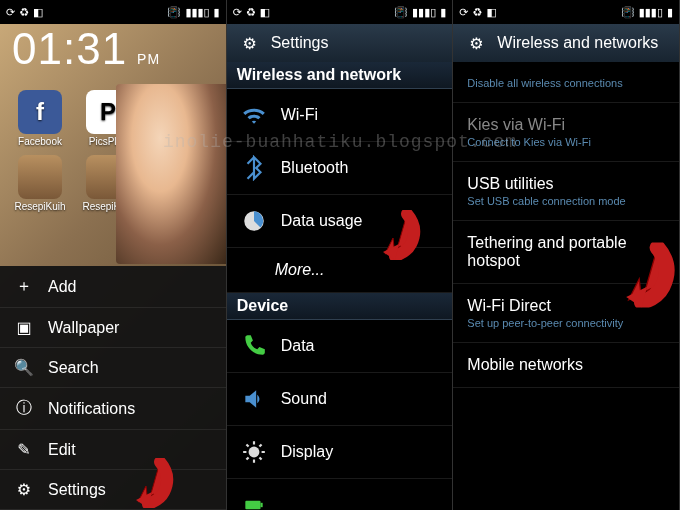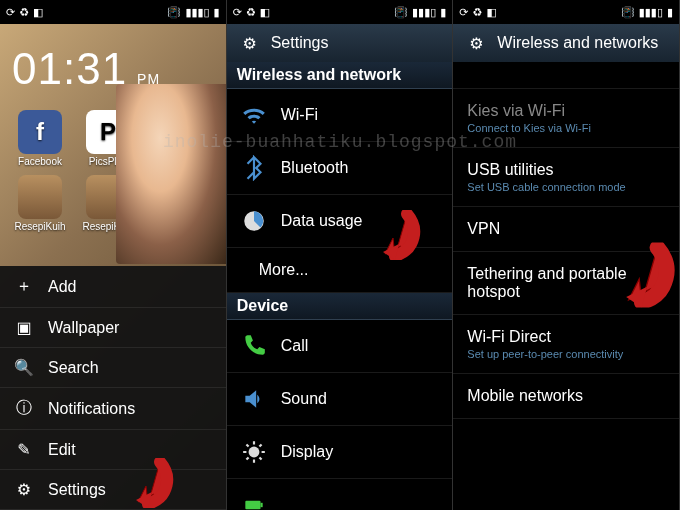--- a/index.html
+++ b/index.html
@@ -39,21 +39,21 @@
 
     
     .home-bg {
       flex: 1;
       background: linear-gradient(135deg, #c8a878 0%, #8b7050 40%, #4a3820 100%);
       position: relative;
       display: flex;
       flex-direction: column;
     }
     .clock-widget {
-      padding: 20px 12px 12px;
+      padding: 0 12px 12px;
       color: #fff;
     }
     .clock-time {
       font-size: 44px;
       font-weight: 300;
       font-family: Arial, sans-serif;
       letter-spacing: 1px;
       display: flex;
       align-items: baseline;
     }
@@ -128,21 +128,21 @@
     }
     .settings-list { flex: 1; background: #000; overflow: hidden; }
     .setting-item {
       display: flex;
       align-items: center;
       gap: 14px;
       padding: 13px 14px;
       border-bottom: 1px solid #1a1a1a;
       font-size: 16px;
     }
-    .setting-item.indent { padding-left: 32px; }
+    .setting-item.indent { padding-left: 48px; font-style: italic; }
     .setting-item .si-icon {
       width: 26px; height: 26px;
       display: flex; align-items: center; justify-content: center;
       flex-shrink: 0;
     }
     .setting-item .text { display:flex; flex-direction:column; }
     .setting-item .sub {
       font-size: 11px;
       color: #5a8ab0;
       margin-top: 2px;
@@ -296,21 +296,21 @@
     <div class="setting-item indent">
         <span>More...</span>
       </div>
     <div class="section-header">Device</div>
     <div class="setting-item">
         <span class="si-icon">
           <svg viewBox="0 0 24 24" fill="#4c4">
             <path d="M6 2c-1 0-2 1-2 2 0 9 7 16 16 16 1 0 2-1 2-2v-3l-5-2-2 2c-3-1-5-3-6-6l2-2-2-5H6z"></path>
           </svg>
         </span>
-        <span>Call</span>
+        <span>Data</span>
       </div>
     <div class="setting-item">
         <span class="si-icon">
           <svg viewBox="0 0 24 24" fill="#4a90d0">
             <path d="M4 9v6h4l6 5V4L8 9H4zm13 3c0-2-1-3-2-4v8c1-1 2-2 2-4z"></path>
           </svg>
         </span>
         <span>Sound</span>
       </div>
     <div class="setting-item">
@@ -347,37 +347,33 @@
       <span>▮▮▮▯</span>
       <span>▮</span>
   </div>
   <div class="header">
     <span class="gear">⚙</span>
     <span>Wireless and networks</span>
   </div>
   <div class="settings-list">
     <div class="setting-item">
         <div class="text">
+          <span class="sub">Disable all wireless connections</span>
         </div>
       </div>
     <div class="setting-item dim">
         <div class="text">
           <span class="label">Kies via Wi-Fi</span>
           <span class="sub">Connect to Kies via Wi-Fi</span>
         </div>
       </div>
     <div class="setting-item">
         <div class="text">
           <span class="label">USB utilities</span>
           <span class="sub">Set USB cable connection mode</span>
-        </div>
-      </div>
-    <div class="setting-item">
-        <div class="text">
-          <span class="label">VPN</span>
         </div>
       </div>
     <div class="setting-item">
         <div class="text">
           <span class="label">Tethering and portable hotspot</span>
         </div>
       </div>
     <div class="setting-item">
         <div class="text">
           <span class="label">Wi-Fi Direct</span>

